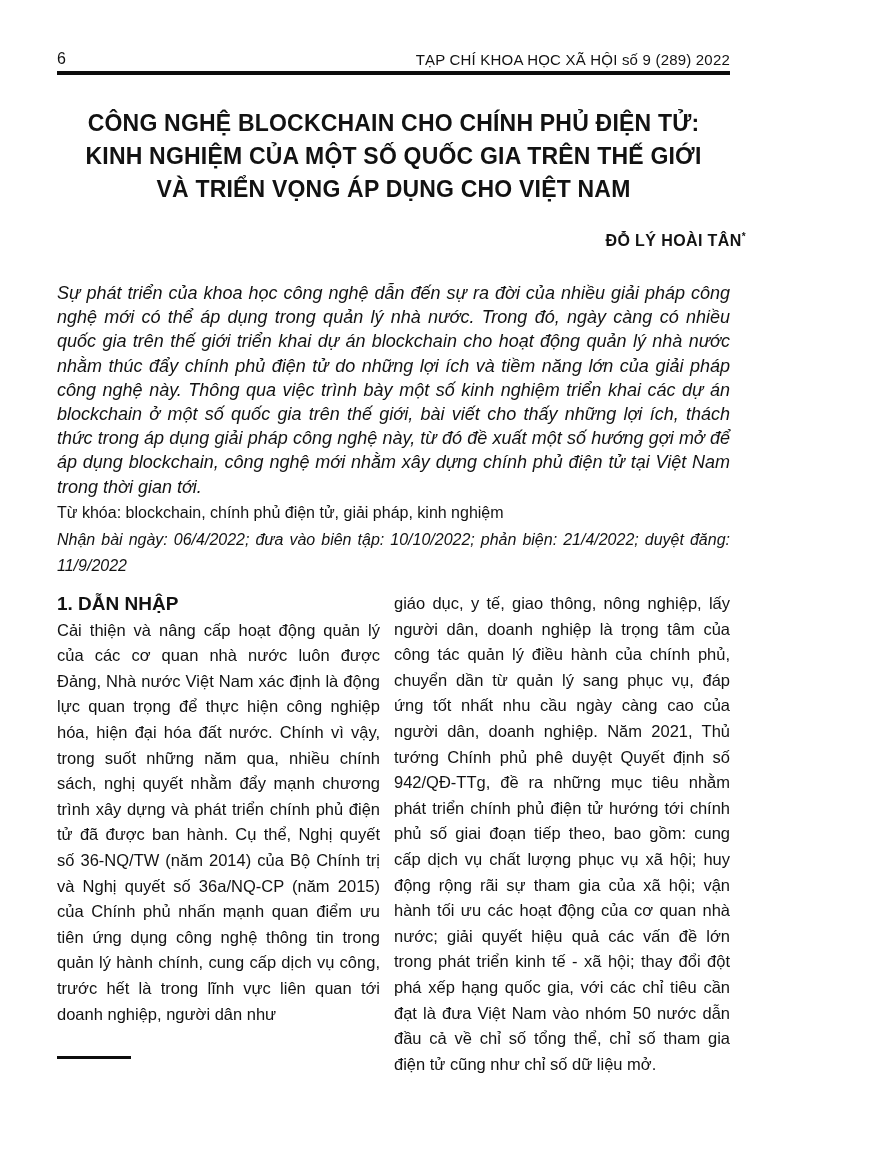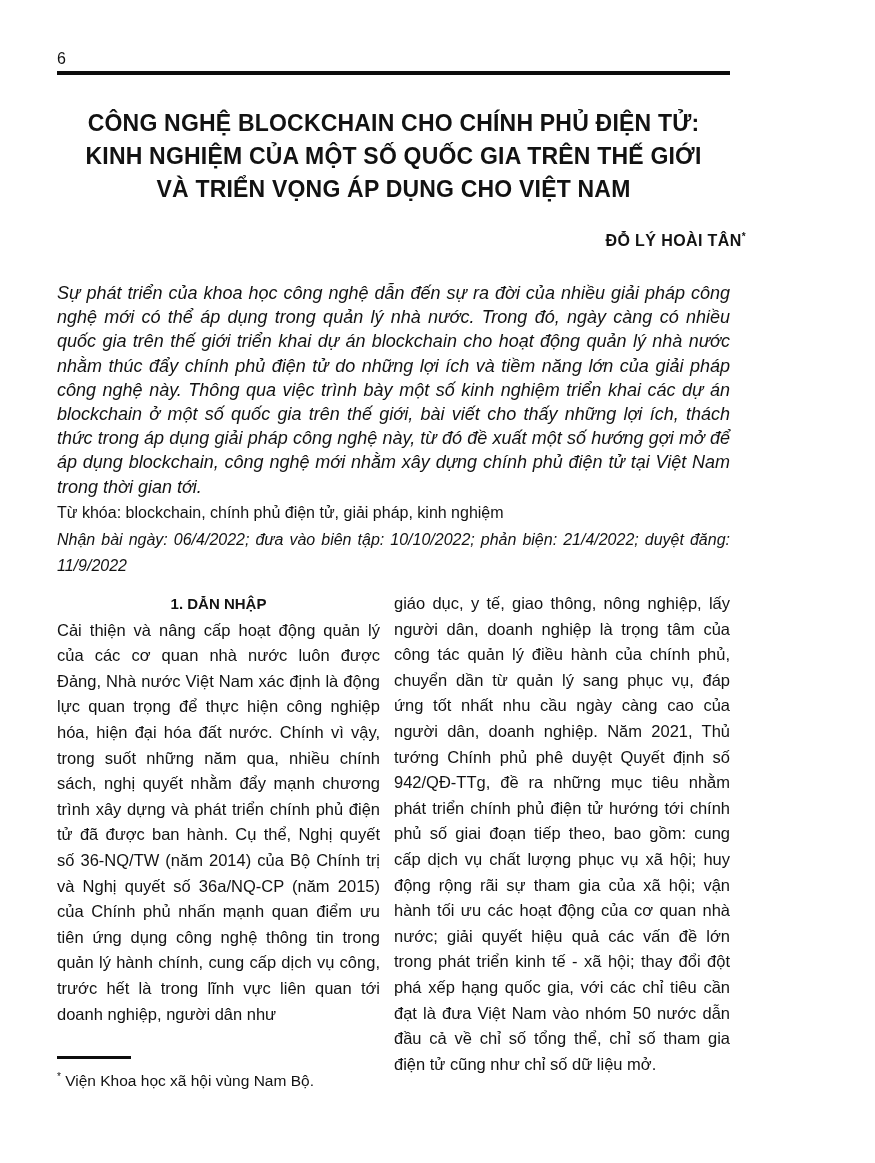--- a/index.html
+++ b/index.html
@@ -104,23 +104,23 @@
   }
   .col {
     font-size: 16.5px;
     line-height: 25.6px;
     text-align: justify;
   }
   .col-left  { width: 323px; }
   .col-right { width: 336px; }
   .section-heading {
     font-weight: bold;
-    font-size: 15px;
+    font-size: 19px;
     margin: 0 0 1px 0;
-    text-align: center;
+    text-align: left;
   }
   
   .footnote {
     position: absolute;
     top: 1056px;
     left: 0;
     width: 330px;
     font-size: 15.5px;
     line-height: 22px;
   }
@@ -131,20 +131,21 @@
   }
   .footnote sup { font-size: 10px; }
 </style>
 </head>
 <body>
 
 <div class="content">
 
   <div class="page-header">
     <span class="pagenum">6</span>
+    <span class="journal">TẠP CHÍ KHOA HỌC XÃ HỘI số 9 (289) 2022</span>
   </div>
 
   <div class="article-title">
     <div>CÔNG NGHỆ BLOCKCHAIN CHO CHÍNH PHỦ ĐIỆN TỬ:</div>
     <div>KINH NGHIỆM CỦA MỘT SỐ QUỐC GIA TRÊN THẾ GIỚI</div>
     <div>VÀ TRIỂN VỌNG ÁP DỤNG CHO VIỆT NAM</div>
   </div>
 
   <div class="author-line"><span>ĐỖ LÝ HOÀI TÂN</span><sup>*</sup></div>
 
@@ -159,16 +160,15 @@
       <div class="section-heading">1. DẪN NHẬP</div>
       <span>Cải thiện và nâng cấp hoạt động quản lý của các cơ quan nhà nước luôn được Đảng, Nhà nước Việt Nam xác định là động lực quan trọng để thực hiện công nghiệp hóa, hiện đại hóa đất nước. Chính vì vậy, trong suốt những năm qua, nhiều chính sách, nghị quyết nhằm đẩy mạnh chương trình xây dựng và phát triển chính phủ điện tử đã được ban hành. Cụ thể, Nghị quyết số 36-NQ/TW (năm 2014) của Bộ Chính trị và Nghị quyết số 36a/NQ-CP (năm 2015) của Chính phủ nhấn mạnh quan điểm ưu tiên ứng dụng công nghệ thông tin trong quản lý hành chính, cung cấp dịch vụ công, trước hết là trong lĩnh vực liên quan tới doanh nghiệp, người dân như</span>
     </div>
     <div class="col col-right">
       <span>giáo dục, y tế, giao thông, nông nghiệp, lấy người dân, doanh nghiệp là trọng tâm của công tác quản lý điều hành của chính phủ, chuyển dần từ quản lý sang phục vụ, đáp ứng tốt nhất nhu cầu ngày càng cao của người dân, doanh nghiệp. Năm 2021, Thủ tướng Chính phủ phê duyệt Quyết định số 942/QĐ-TTg, đề ra những mục tiêu nhằm phát triển chính phủ điện tử hướng tới chính phủ số giai đoạn tiếp theo, bao gồm: cung cấp dịch vụ chất lượng phục vụ xã hội; huy động rộng rãi sự tham gia của xã hội; vận hành tối ưu các hoạt động của cơ quan nhà nước; giải quyết hiệu quả các vấn đề lớn trong phát triển kinh tế - xã hội; thay đổi đột phá xếp hạng quốc gia, với các chỉ tiêu cần đạt là đưa Việt Nam vào nhóm 50 nước dẫn đầu cả về chỉ số tổng thể, chỉ số tham gia điện tử cũng như chỉ số dữ liệu mở.</span>
     </div>
   </div>
 
   <div class="footnote">
     <div class="footnote-rule"></div>
-    <div><sup>*</sup><span> Viện Khoa học xã hội vùng Nam Bộ.</span></div>
   </div>
 
 </div>
 
 </body></html>

